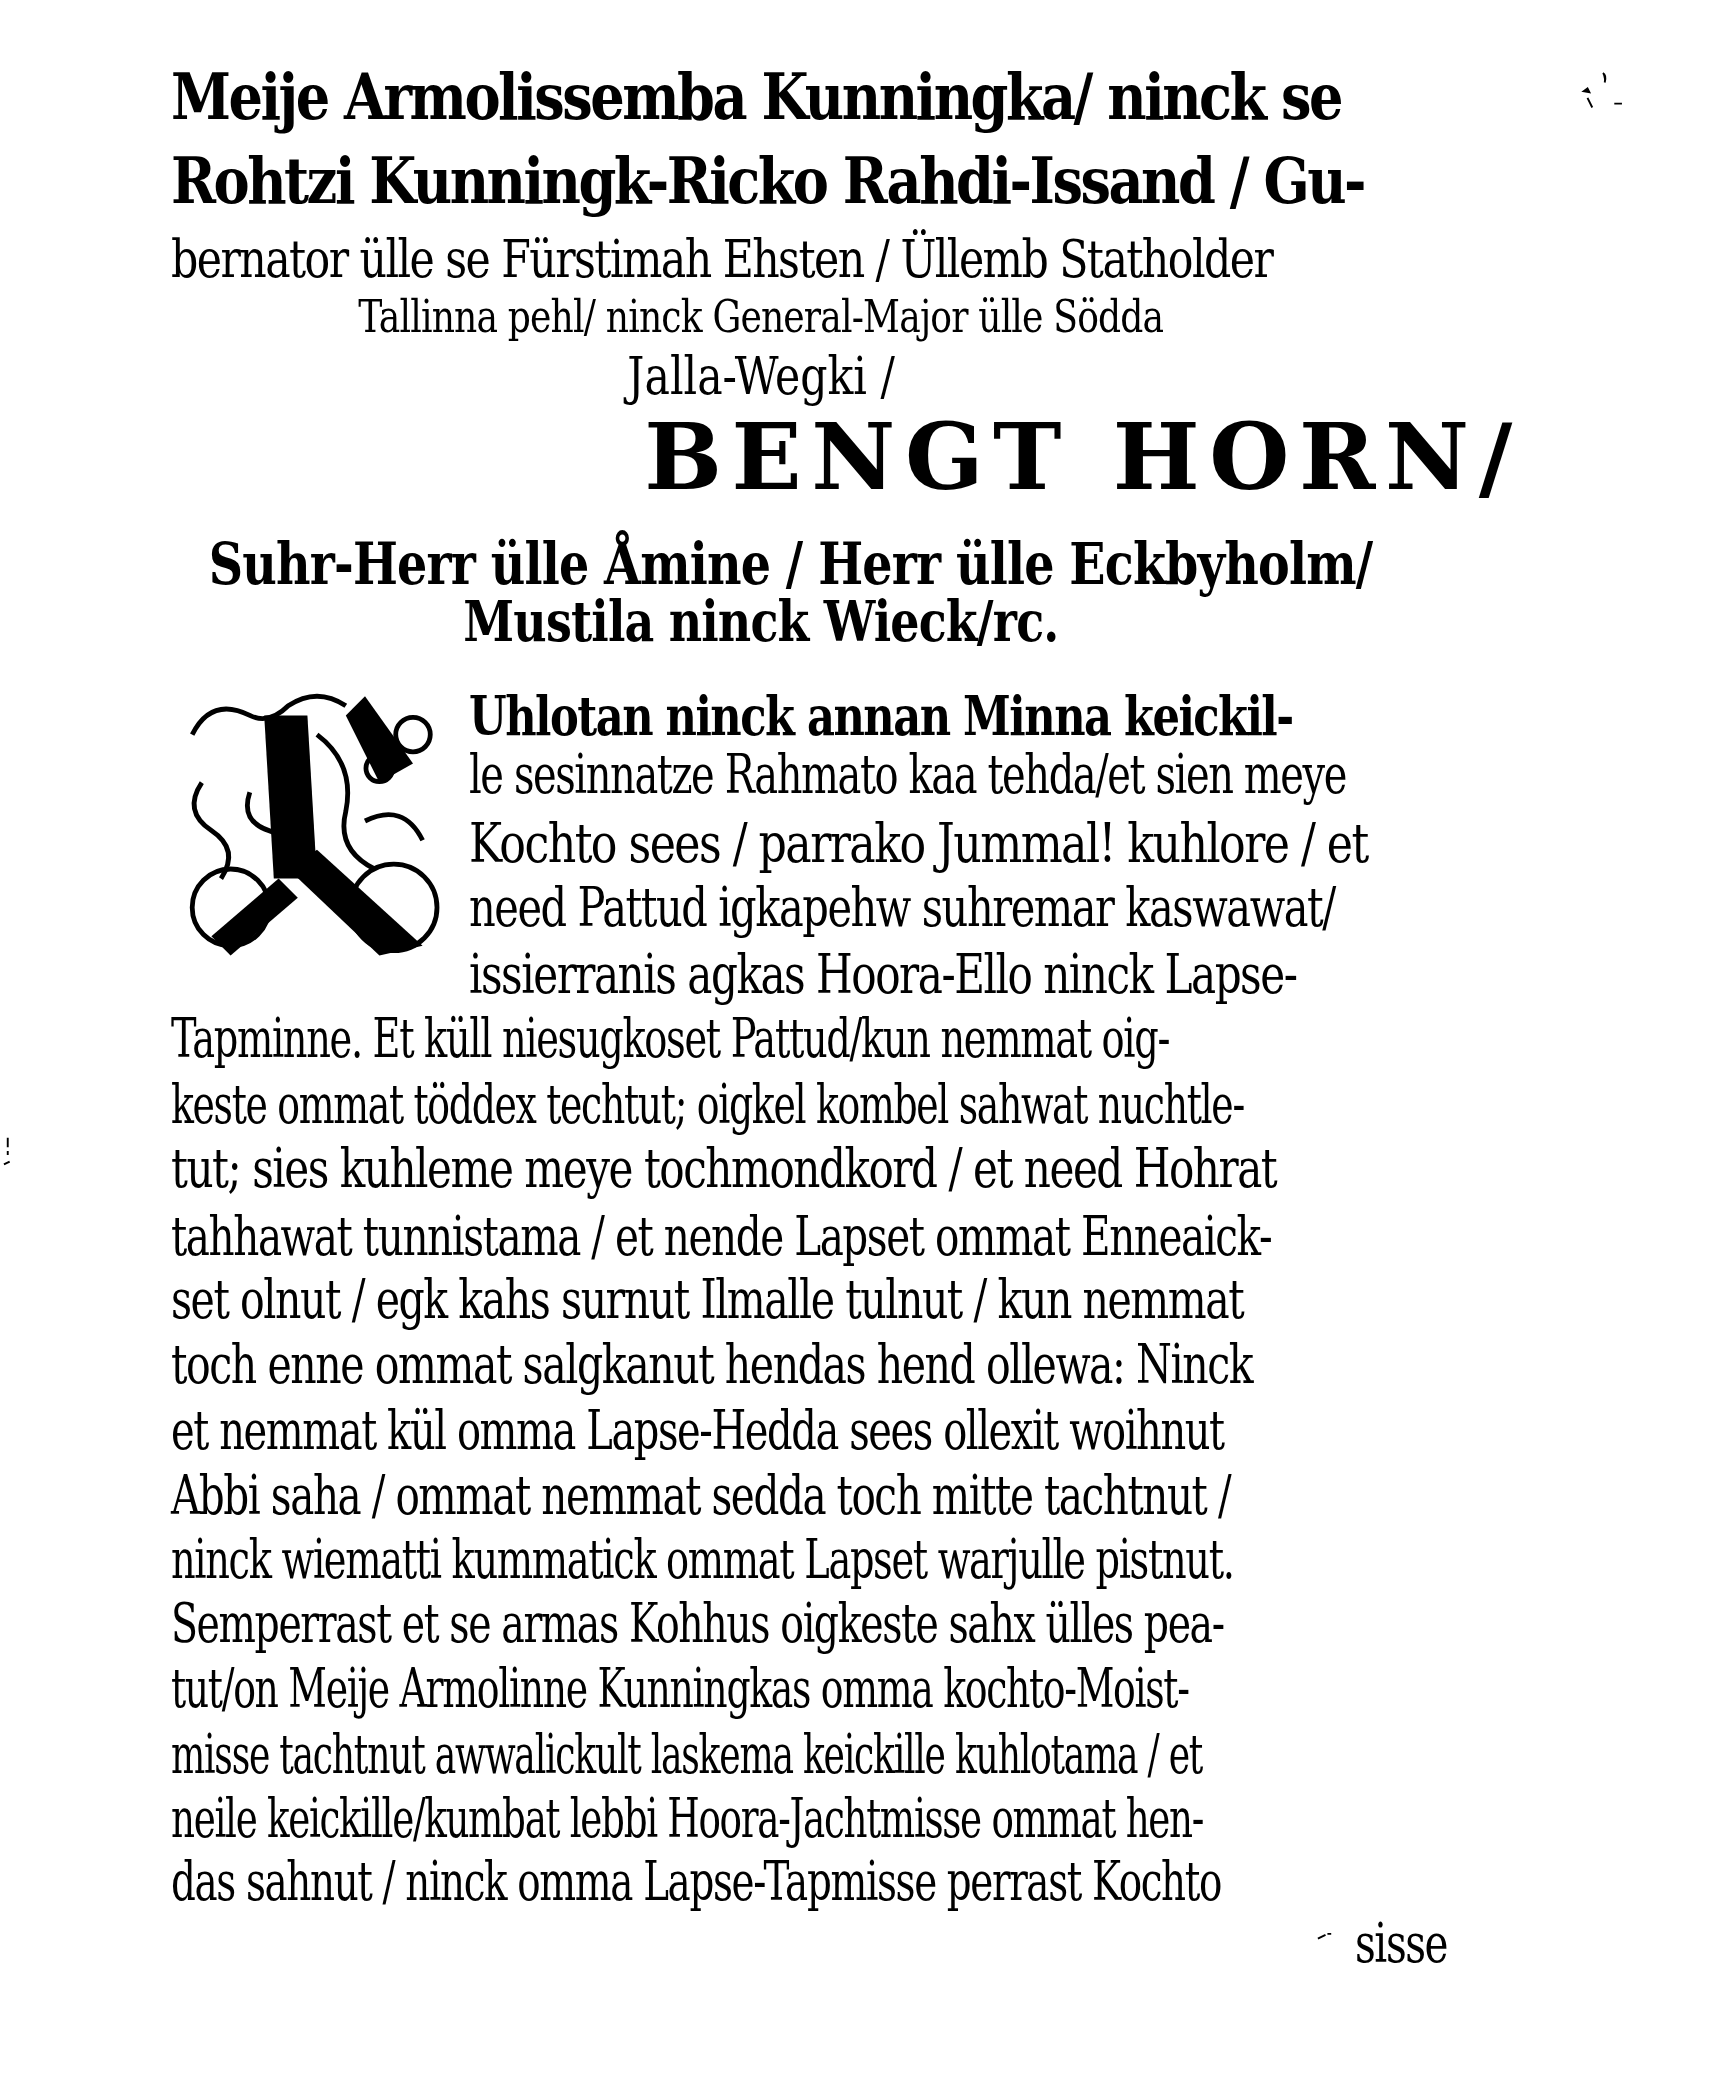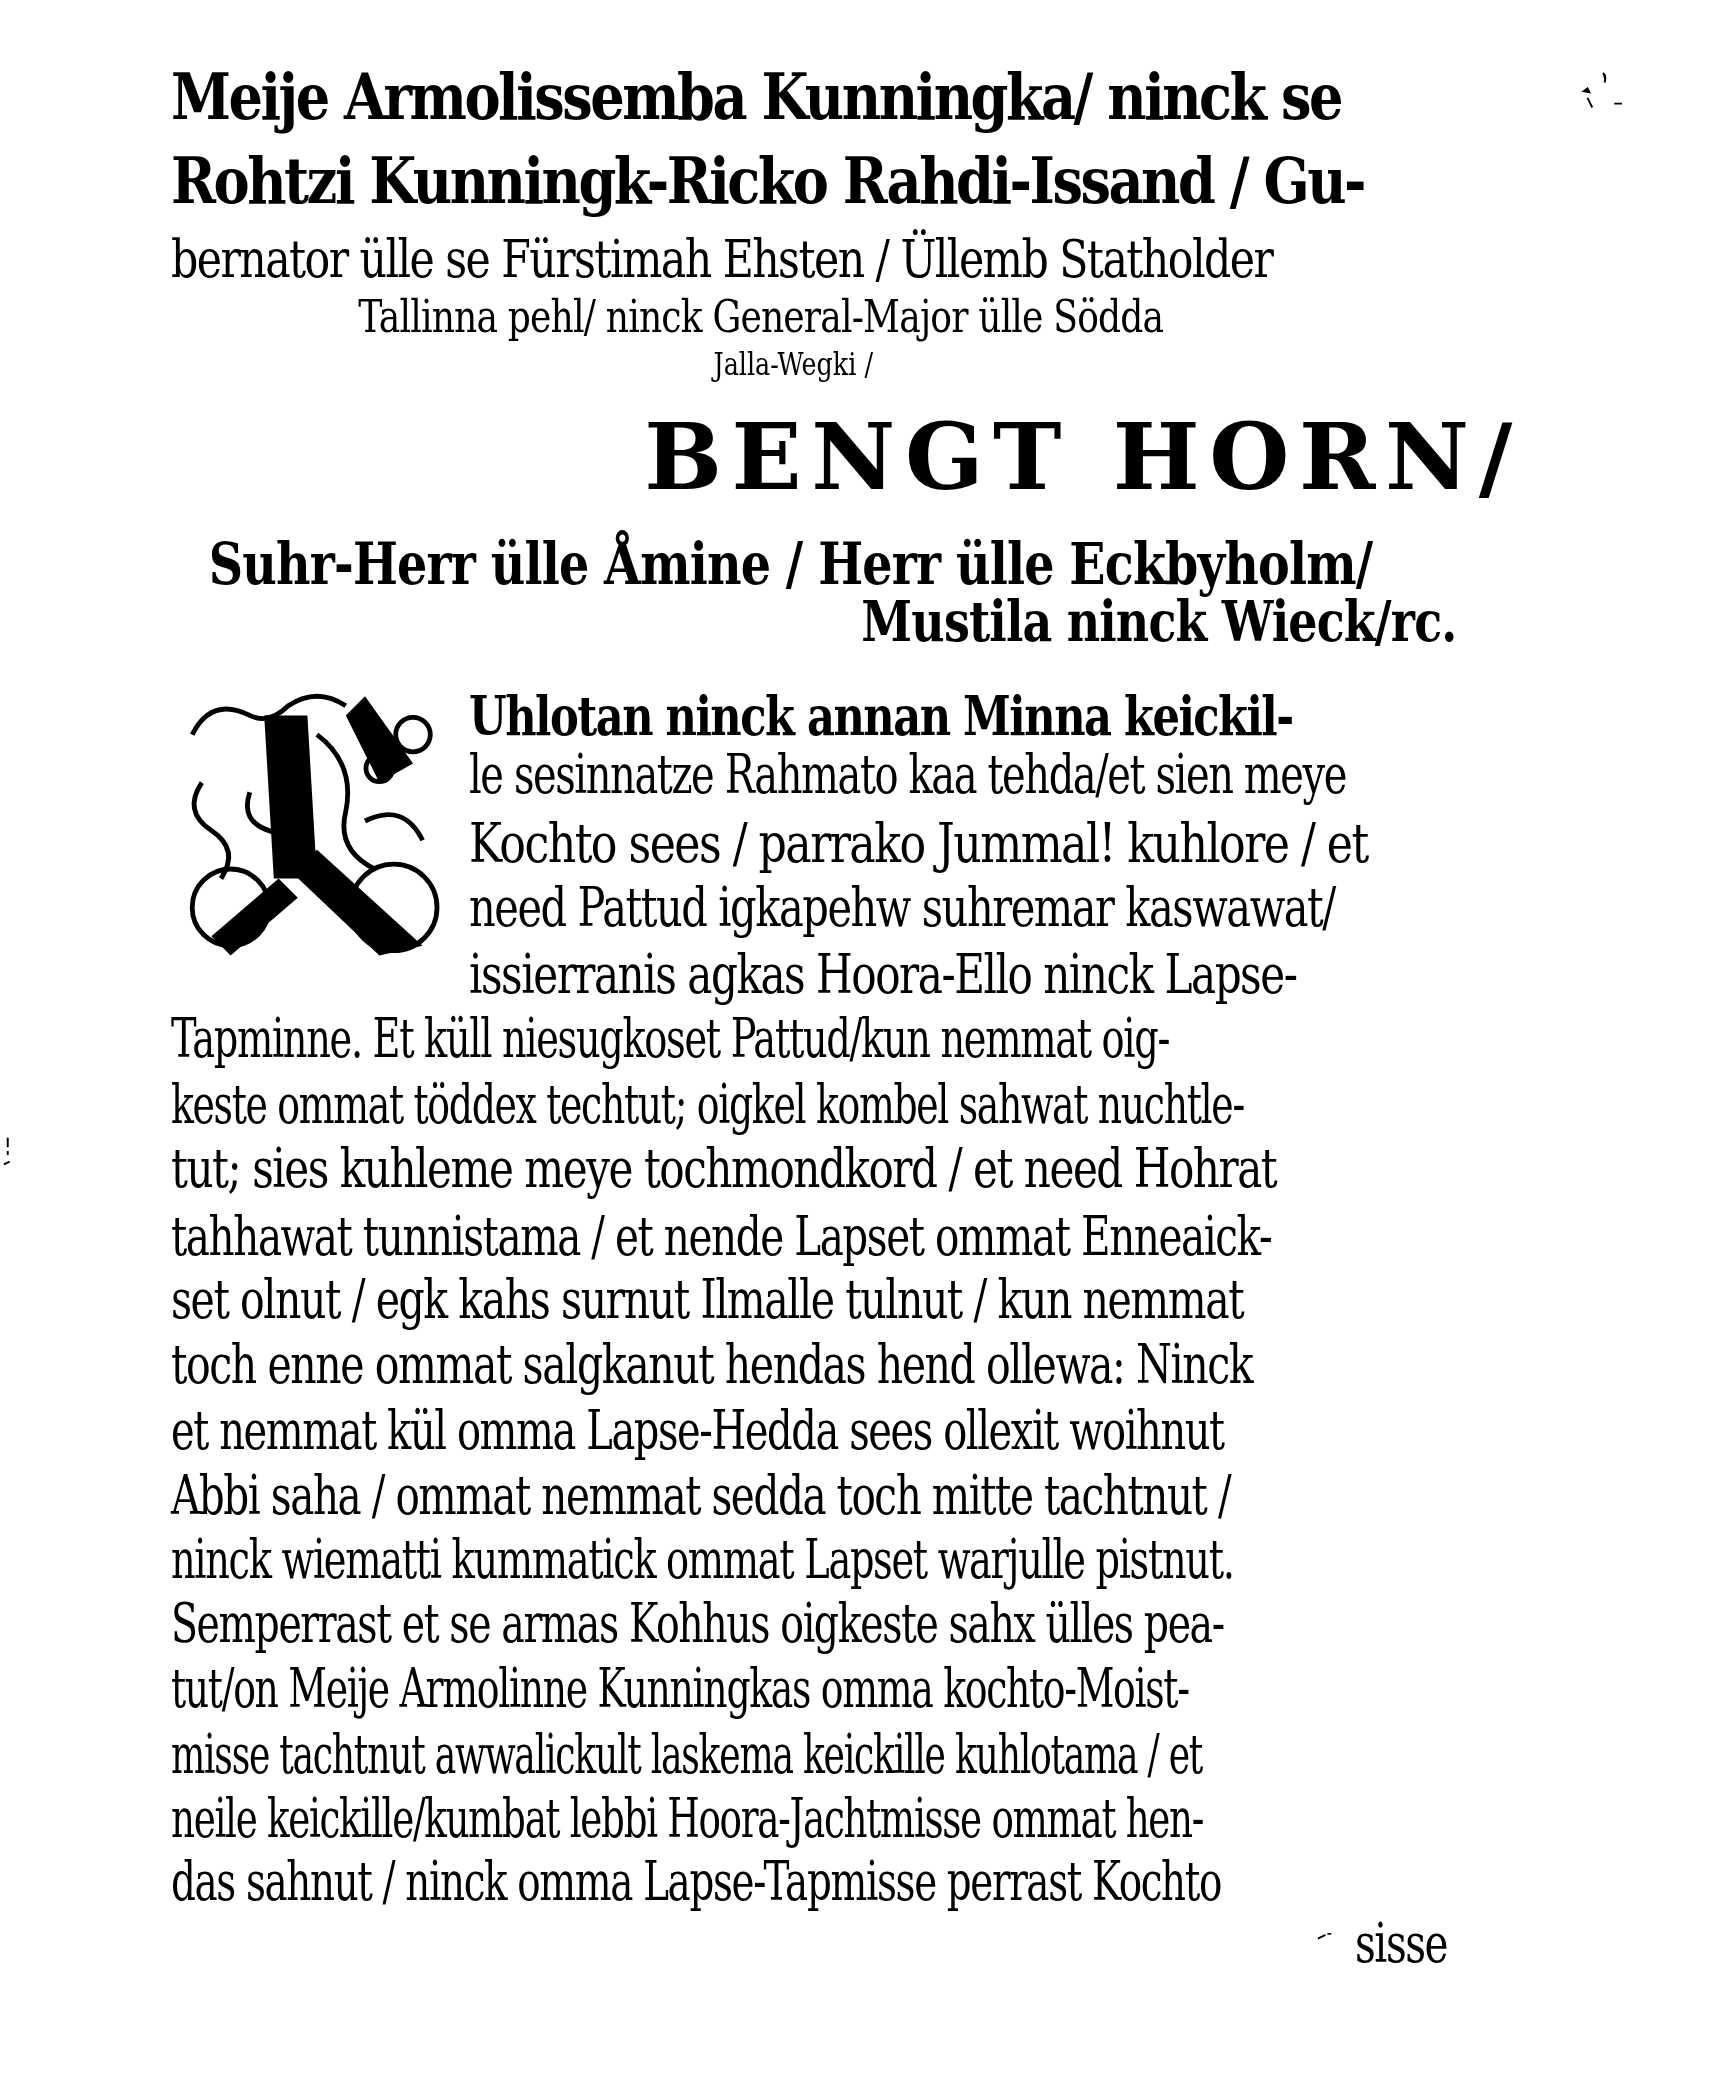--- a/index.html
+++ b/index.html
@@ -5,25 +5,25 @@
   html, body { margin: 0; padding: 0; background: #ffffff; }
   body { width: 1729px; height: 2090px; position: relative; overflow: hidden; font-family: "DejaVu Serif", serif; color: #000; }
   .page { position: absolute; left: 0; top: 0; width: 1729px; height: 2090px; }
   .line { position: absolute; white-space: nowrap; font-family: "DejaVu Serif", serif; font-weight: bold; color: #000; }
   .center { left: 0; width: 1522px; text-align: center; }
   .t1 { top: 60px; left: 171px; font-size: 63px; letter-spacing: -2.9px; transform: scaleX(0.86); transform-origin: left top; }
   .t2 { top: 144px; left: 171px; font-size: 63px; letter-spacing: -2.9px; transform: scaleX(0.86); transform-origin: left top; }
   .t3 { top: 229px; left: 171px; font-size: 52px; letter-spacing: -1.9px; font-weight: normal; transform: scaleX(0.82); transform-origin: left top; }
   .t4 { top: 291px; font-size: 44px; font-weight: normal; letter-spacing: -1px; }
   .t4 span, .t5 span, .t6 span, .t7 span, .t8 span { display: inline-block; transform: scaleX(0.82); }
-  .t5 { top: 346px; font-size: 31px; font-weight: normal; padding-left: 32px; }
+  .t5 { top: 346px; font-size: 52px; font-weight: normal; }
   .t6 { top: 403px; font-size: 92px; letter-spacing: 9.6px; text-align: right; }
   .t6 span { transform: scaleX(1); font-family: "DejaVu Serif", serif; }
   .t7 { top: 530px; font-size: 58px; font-weight: bold; letter-spacing: -1px; padding-left: 29px; }
-  .t8 { top: 588px; font-size: 56px; font-weight: bold; letter-spacing: -1px; text-align: right; }
+  .t8 { top: 588px; font-size: 56px; font-weight: bold; letter-spacing: -1px; }
   .initial { position: absolute; left: 173px; top: 677px; width: 288px; height: 288px; }
   .body-line { position: absolute; font-size: 54px; letter-spacing: -1.9px; font-weight: bold; transform-origin: left top; white-space: nowrap; }
   .catch { position: absolute; font-size: 54px; font-weight: bold; letter-spacing: -1.9px; }
   .mark { position: absolute; }
 </style>
 </head>
 <body>
 
 <div class="page">
 

